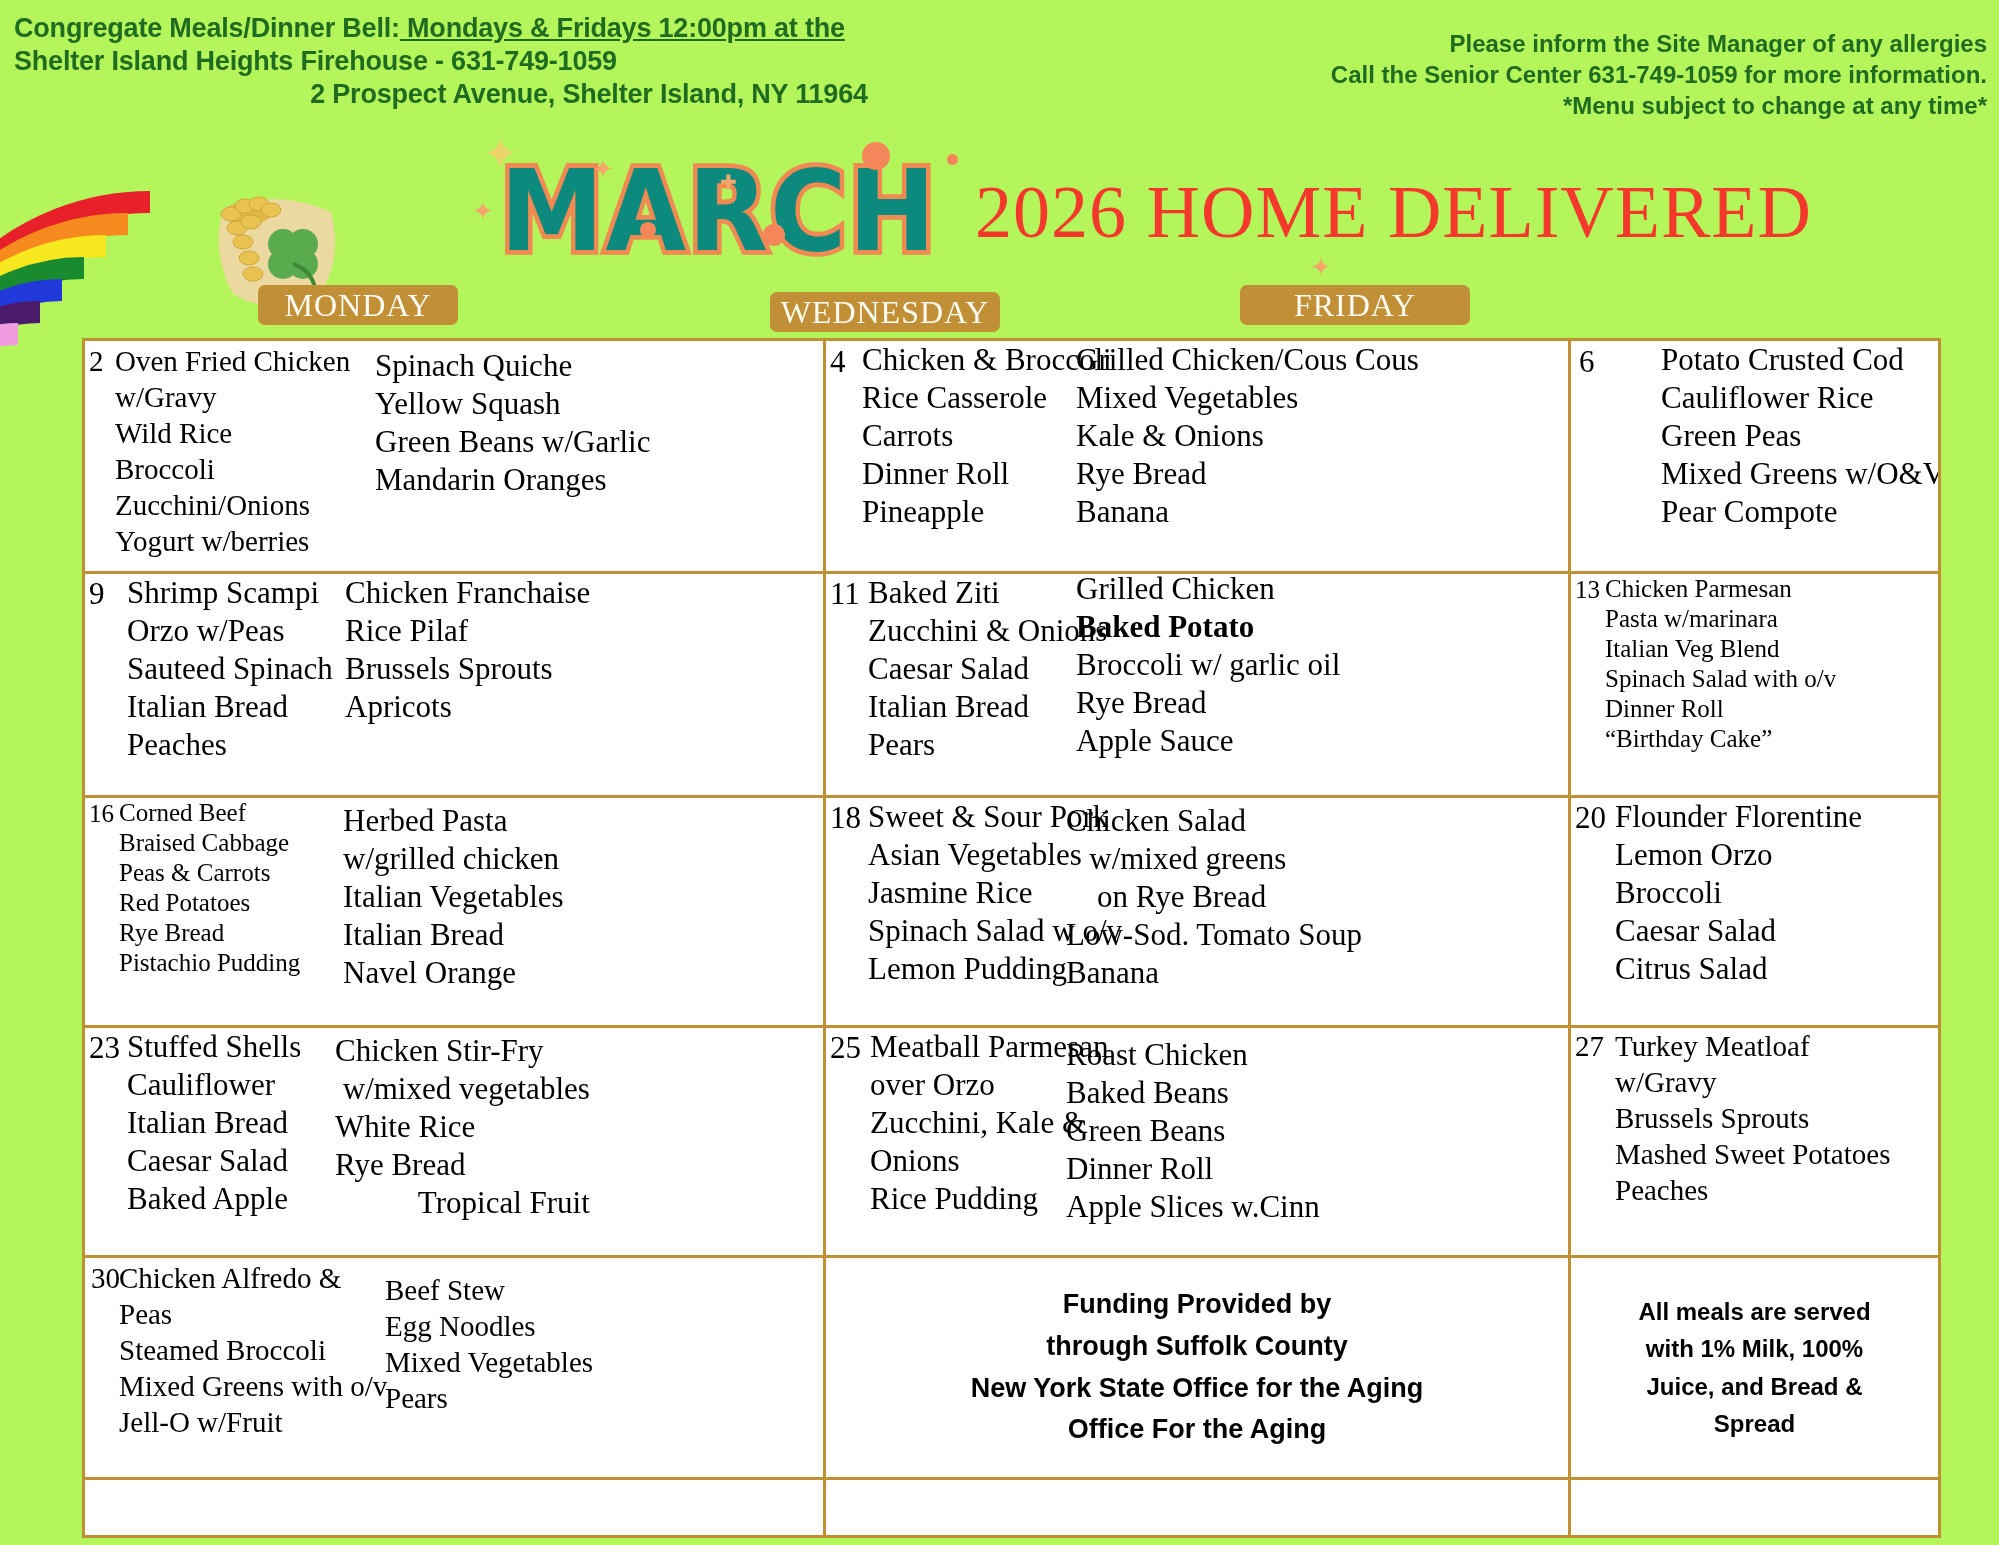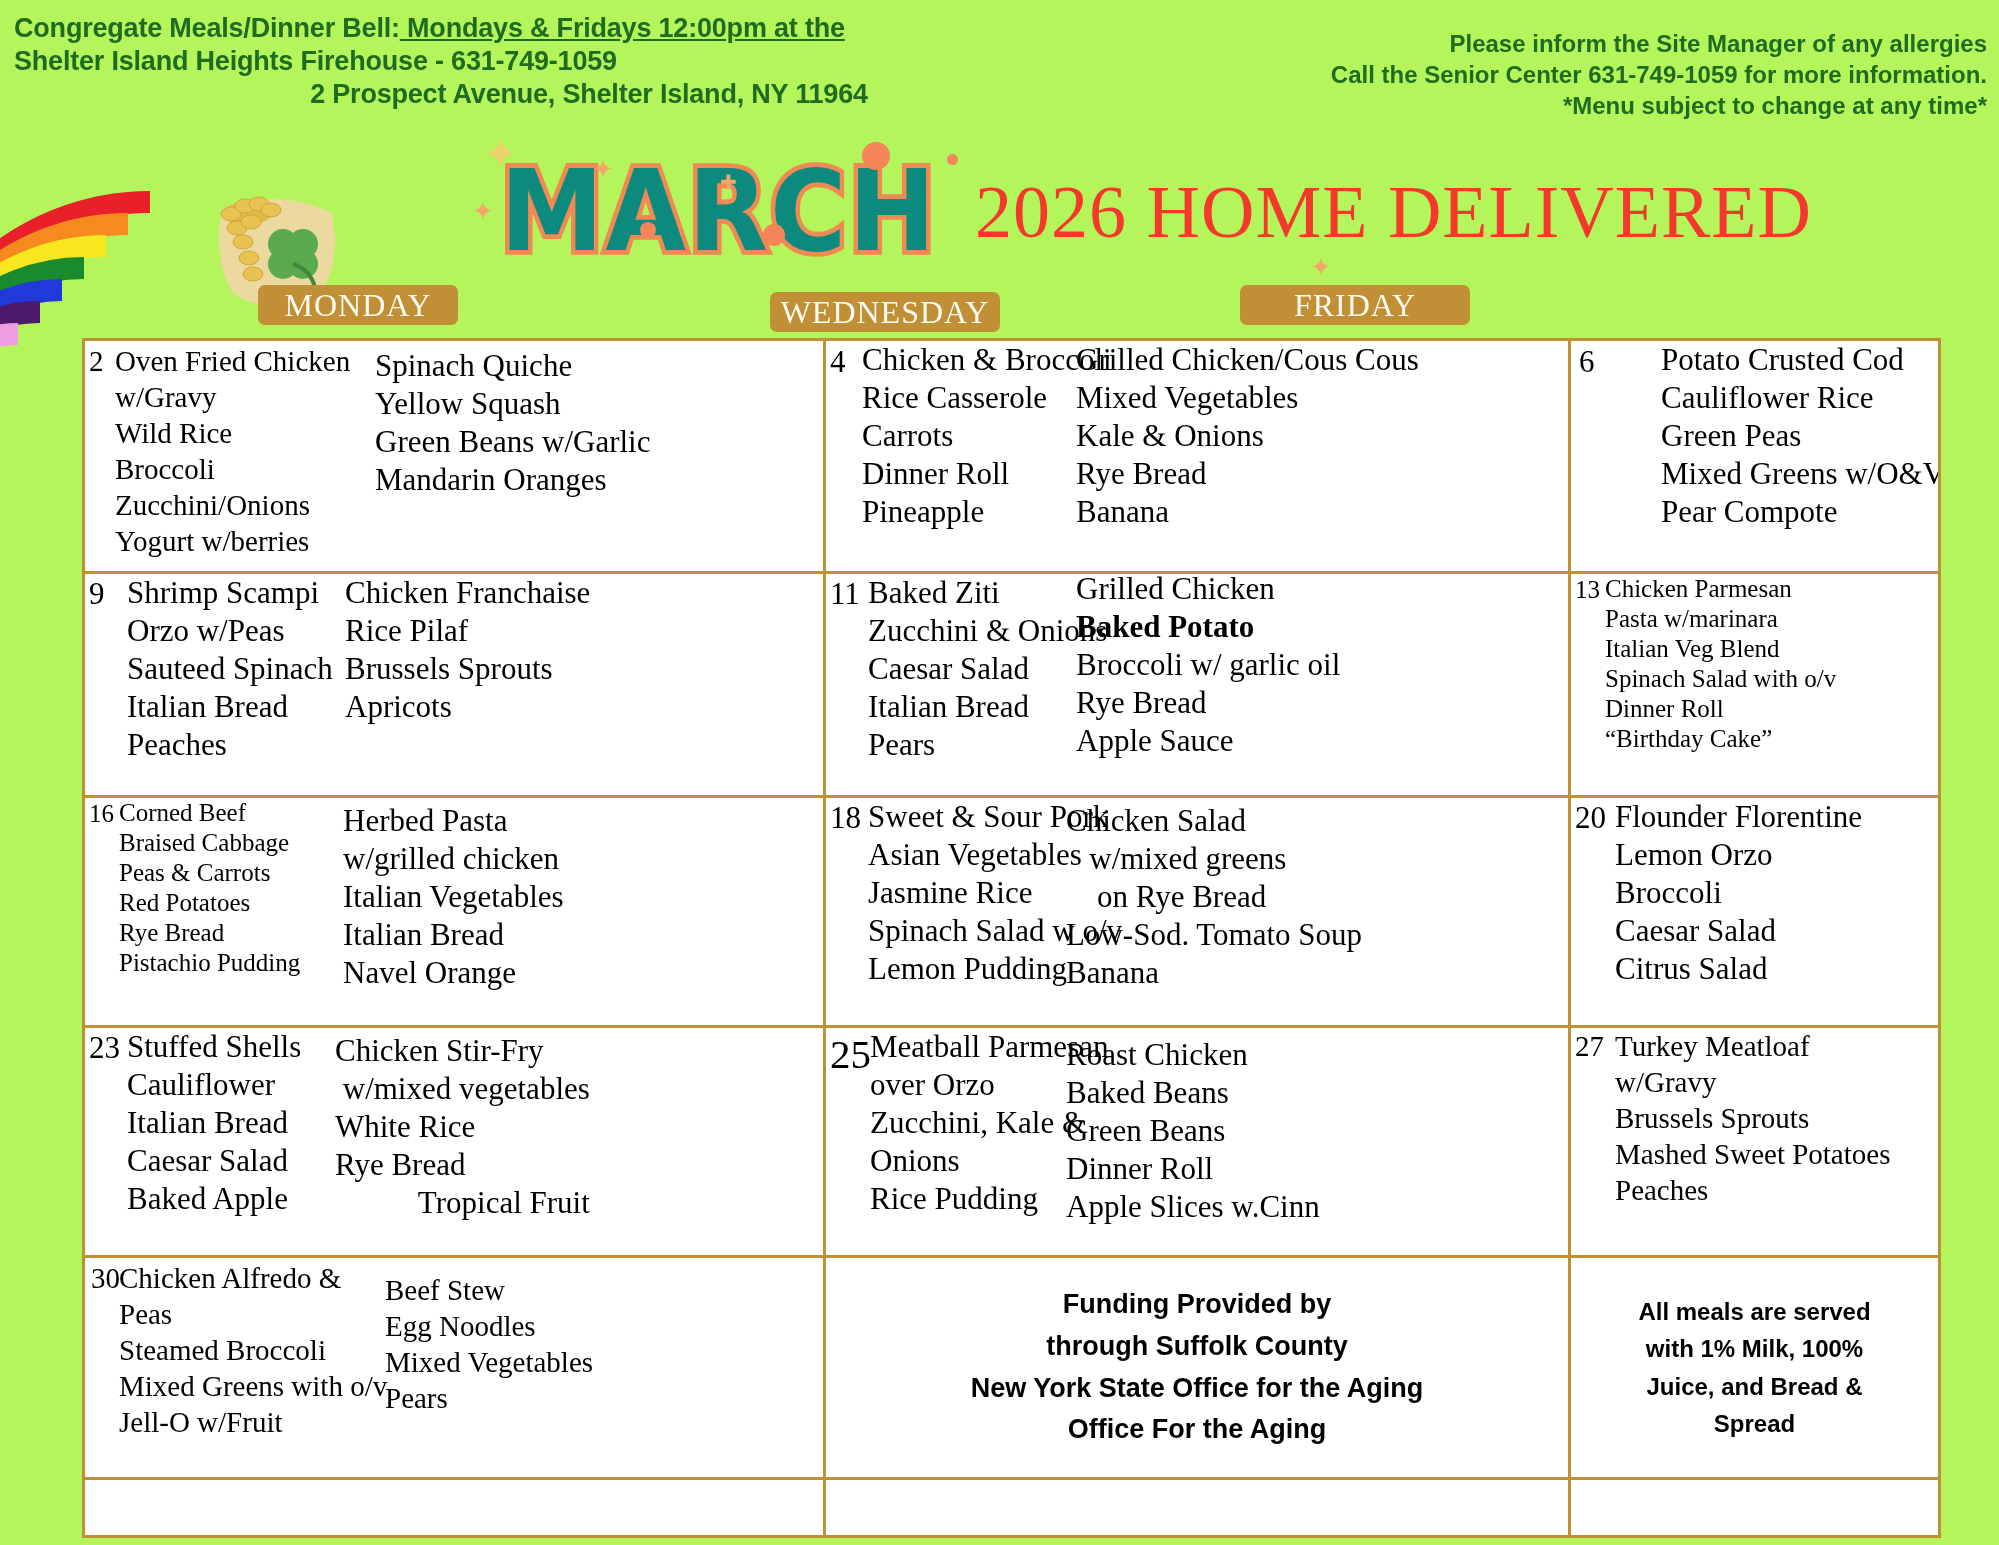--- a/index.html
+++ b/index.html
@@ -314,21 +314,21 @@
       </ul>
       <ul class="items sz-lg" style="position: absolute; left: 250px; top: 4px;">
         <li style="white-space: pre;">Chicken Stir-Fry</li>
         <li style="white-space: pre;"> w/mixed vegetables</li>
         <li style="white-space: pre;">White Rice</li>
         <li style="white-space: pre;">Rye Bread</li>
         <li style="white-space: pre; text-align: right;">Tropical Fruit</li>
       </ul>
     </div>
     <div class="cell">
-      <span class="dnum" style="left: 4px; top: 2px; font-size: 41px;">25</span>
+      <span class="dnum" style="left: 4px; top: 2px; font-size: 31px;">25</span>
       <ul class="items sz-lg" style="position: absolute; left: 44px; top: 0px;">
         <li>Meatball Parmesan</li>
         <li>over Orzo</li>
         <li>Zucchini, Kale &amp;</li>
         <li>Onions</li>
         <li>Rice Pudding</li>
       </ul>
       <ul class="items sz-lg" style="position: absolute; left: 240px; top: 8px;">
         <li style="white-space: pre;">Roast Chicken</li>
         <li style="white-space: pre;">Baked Beans</li>

